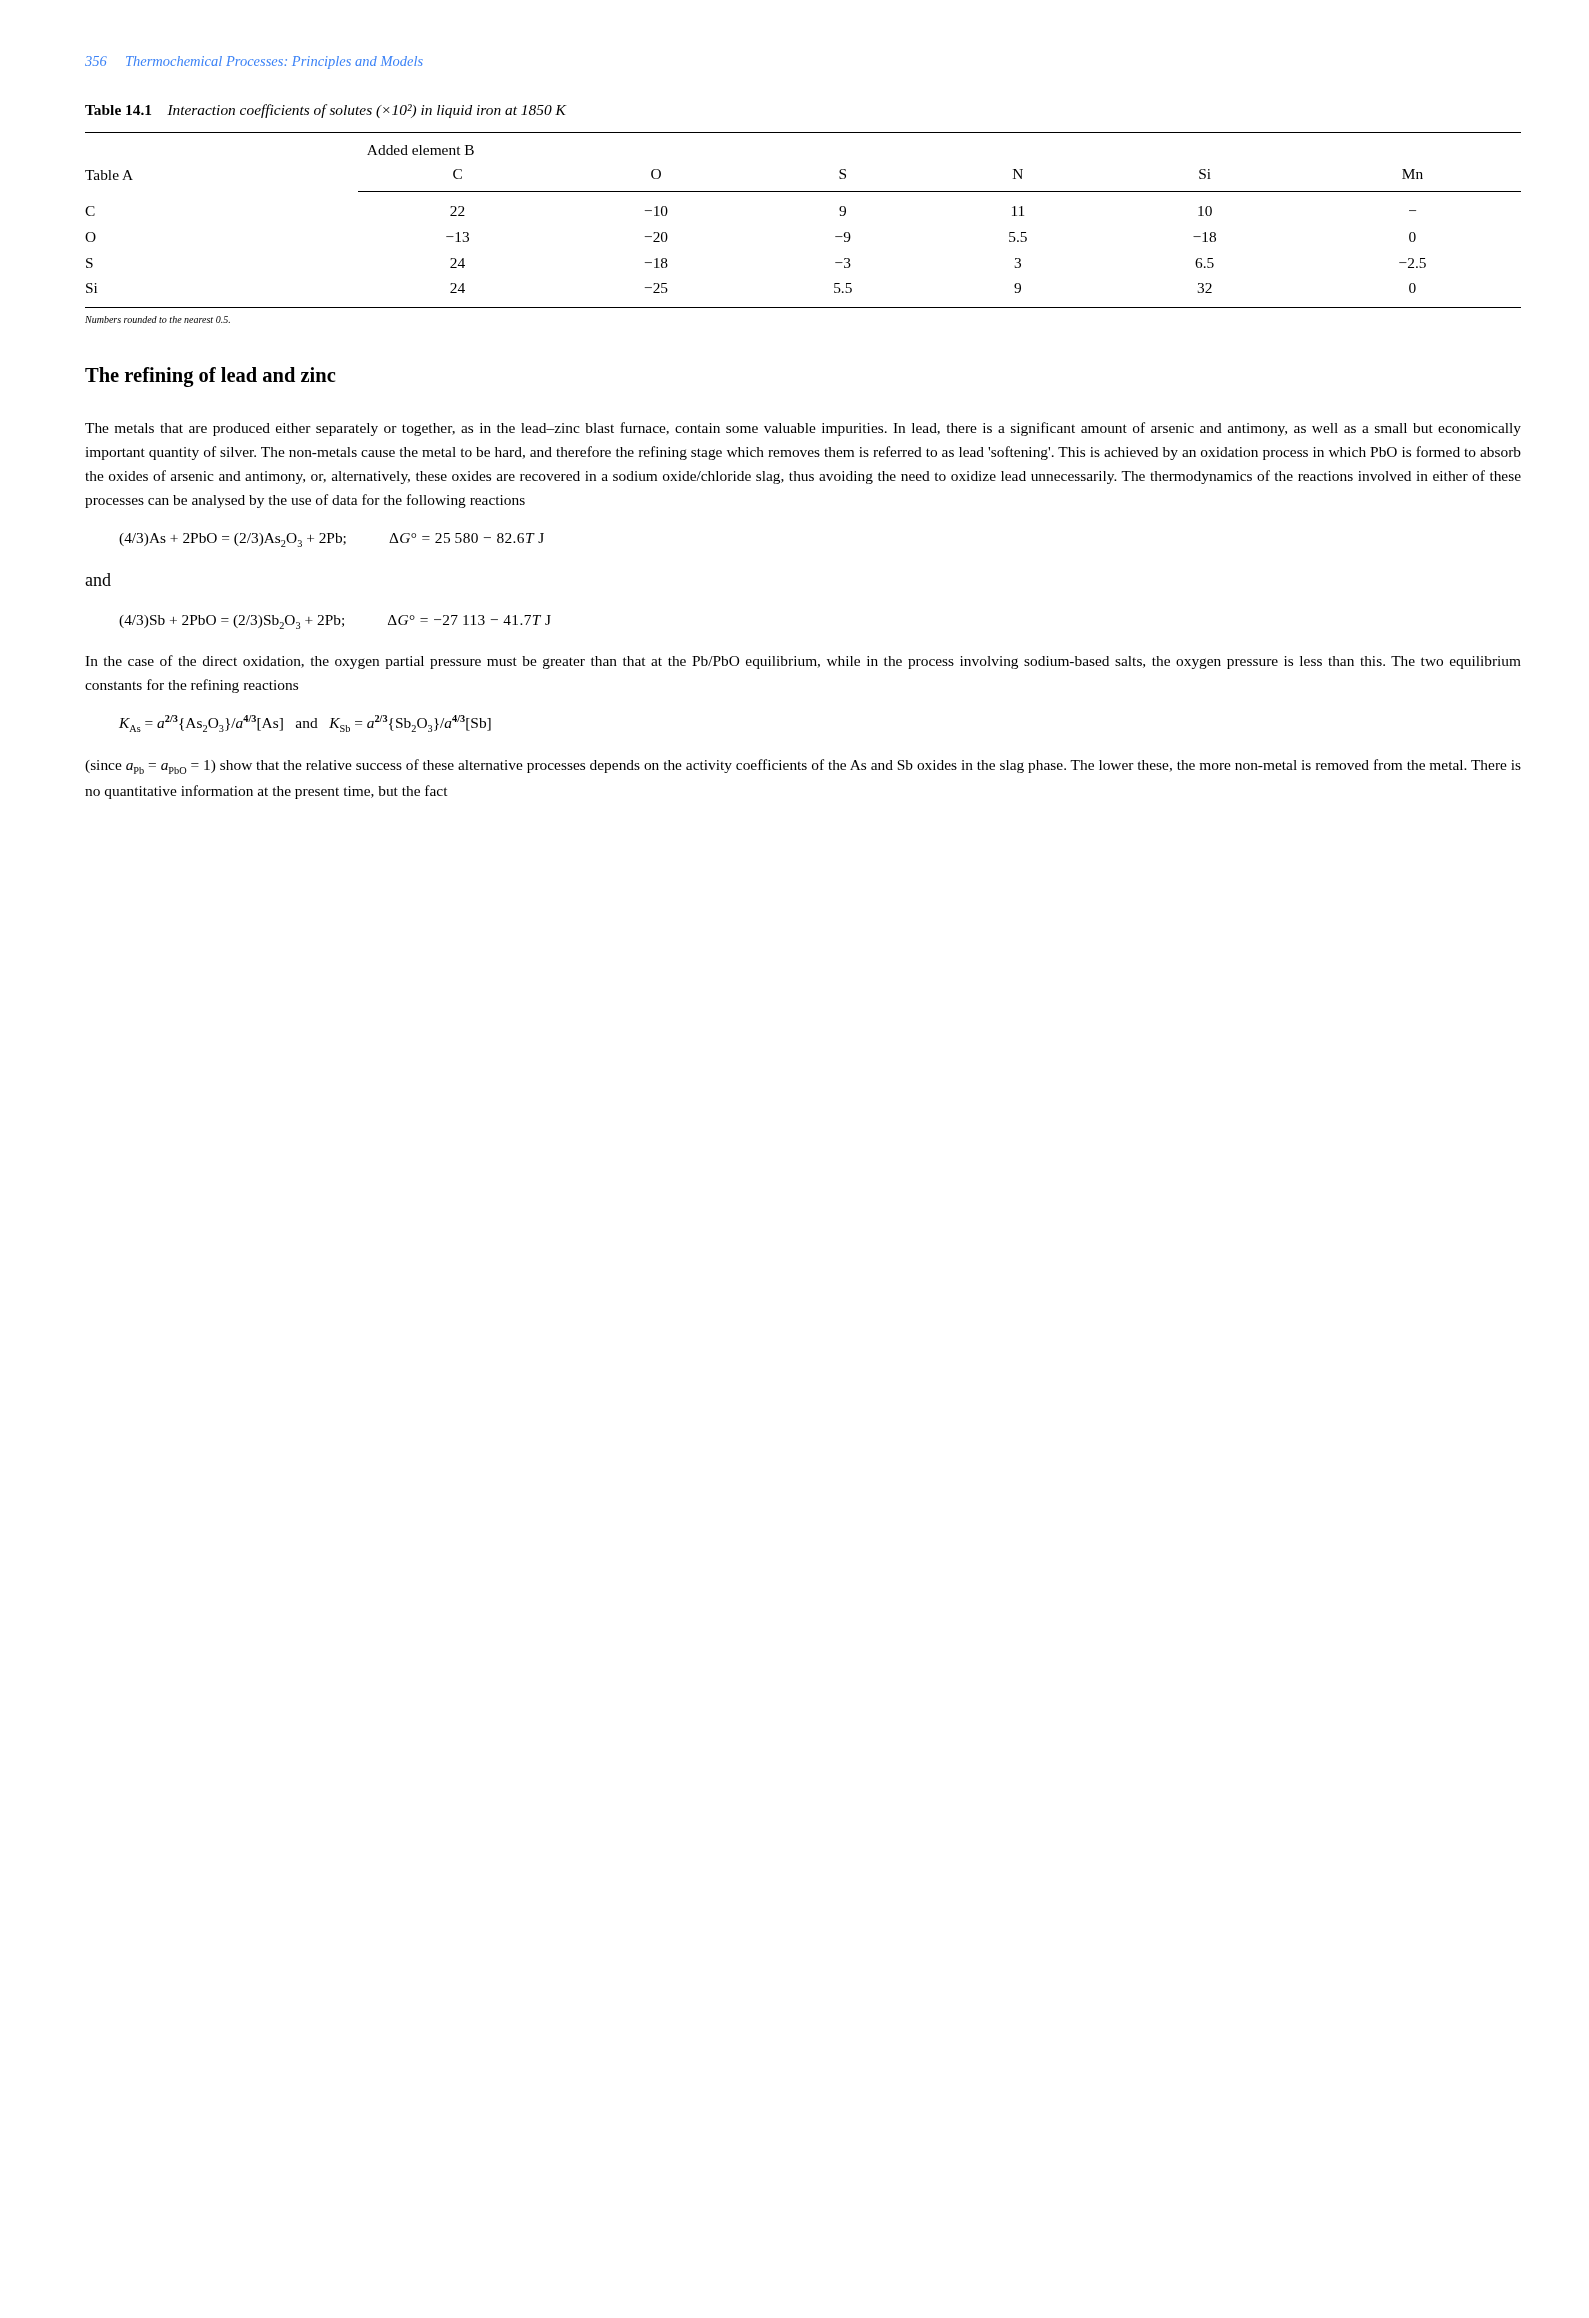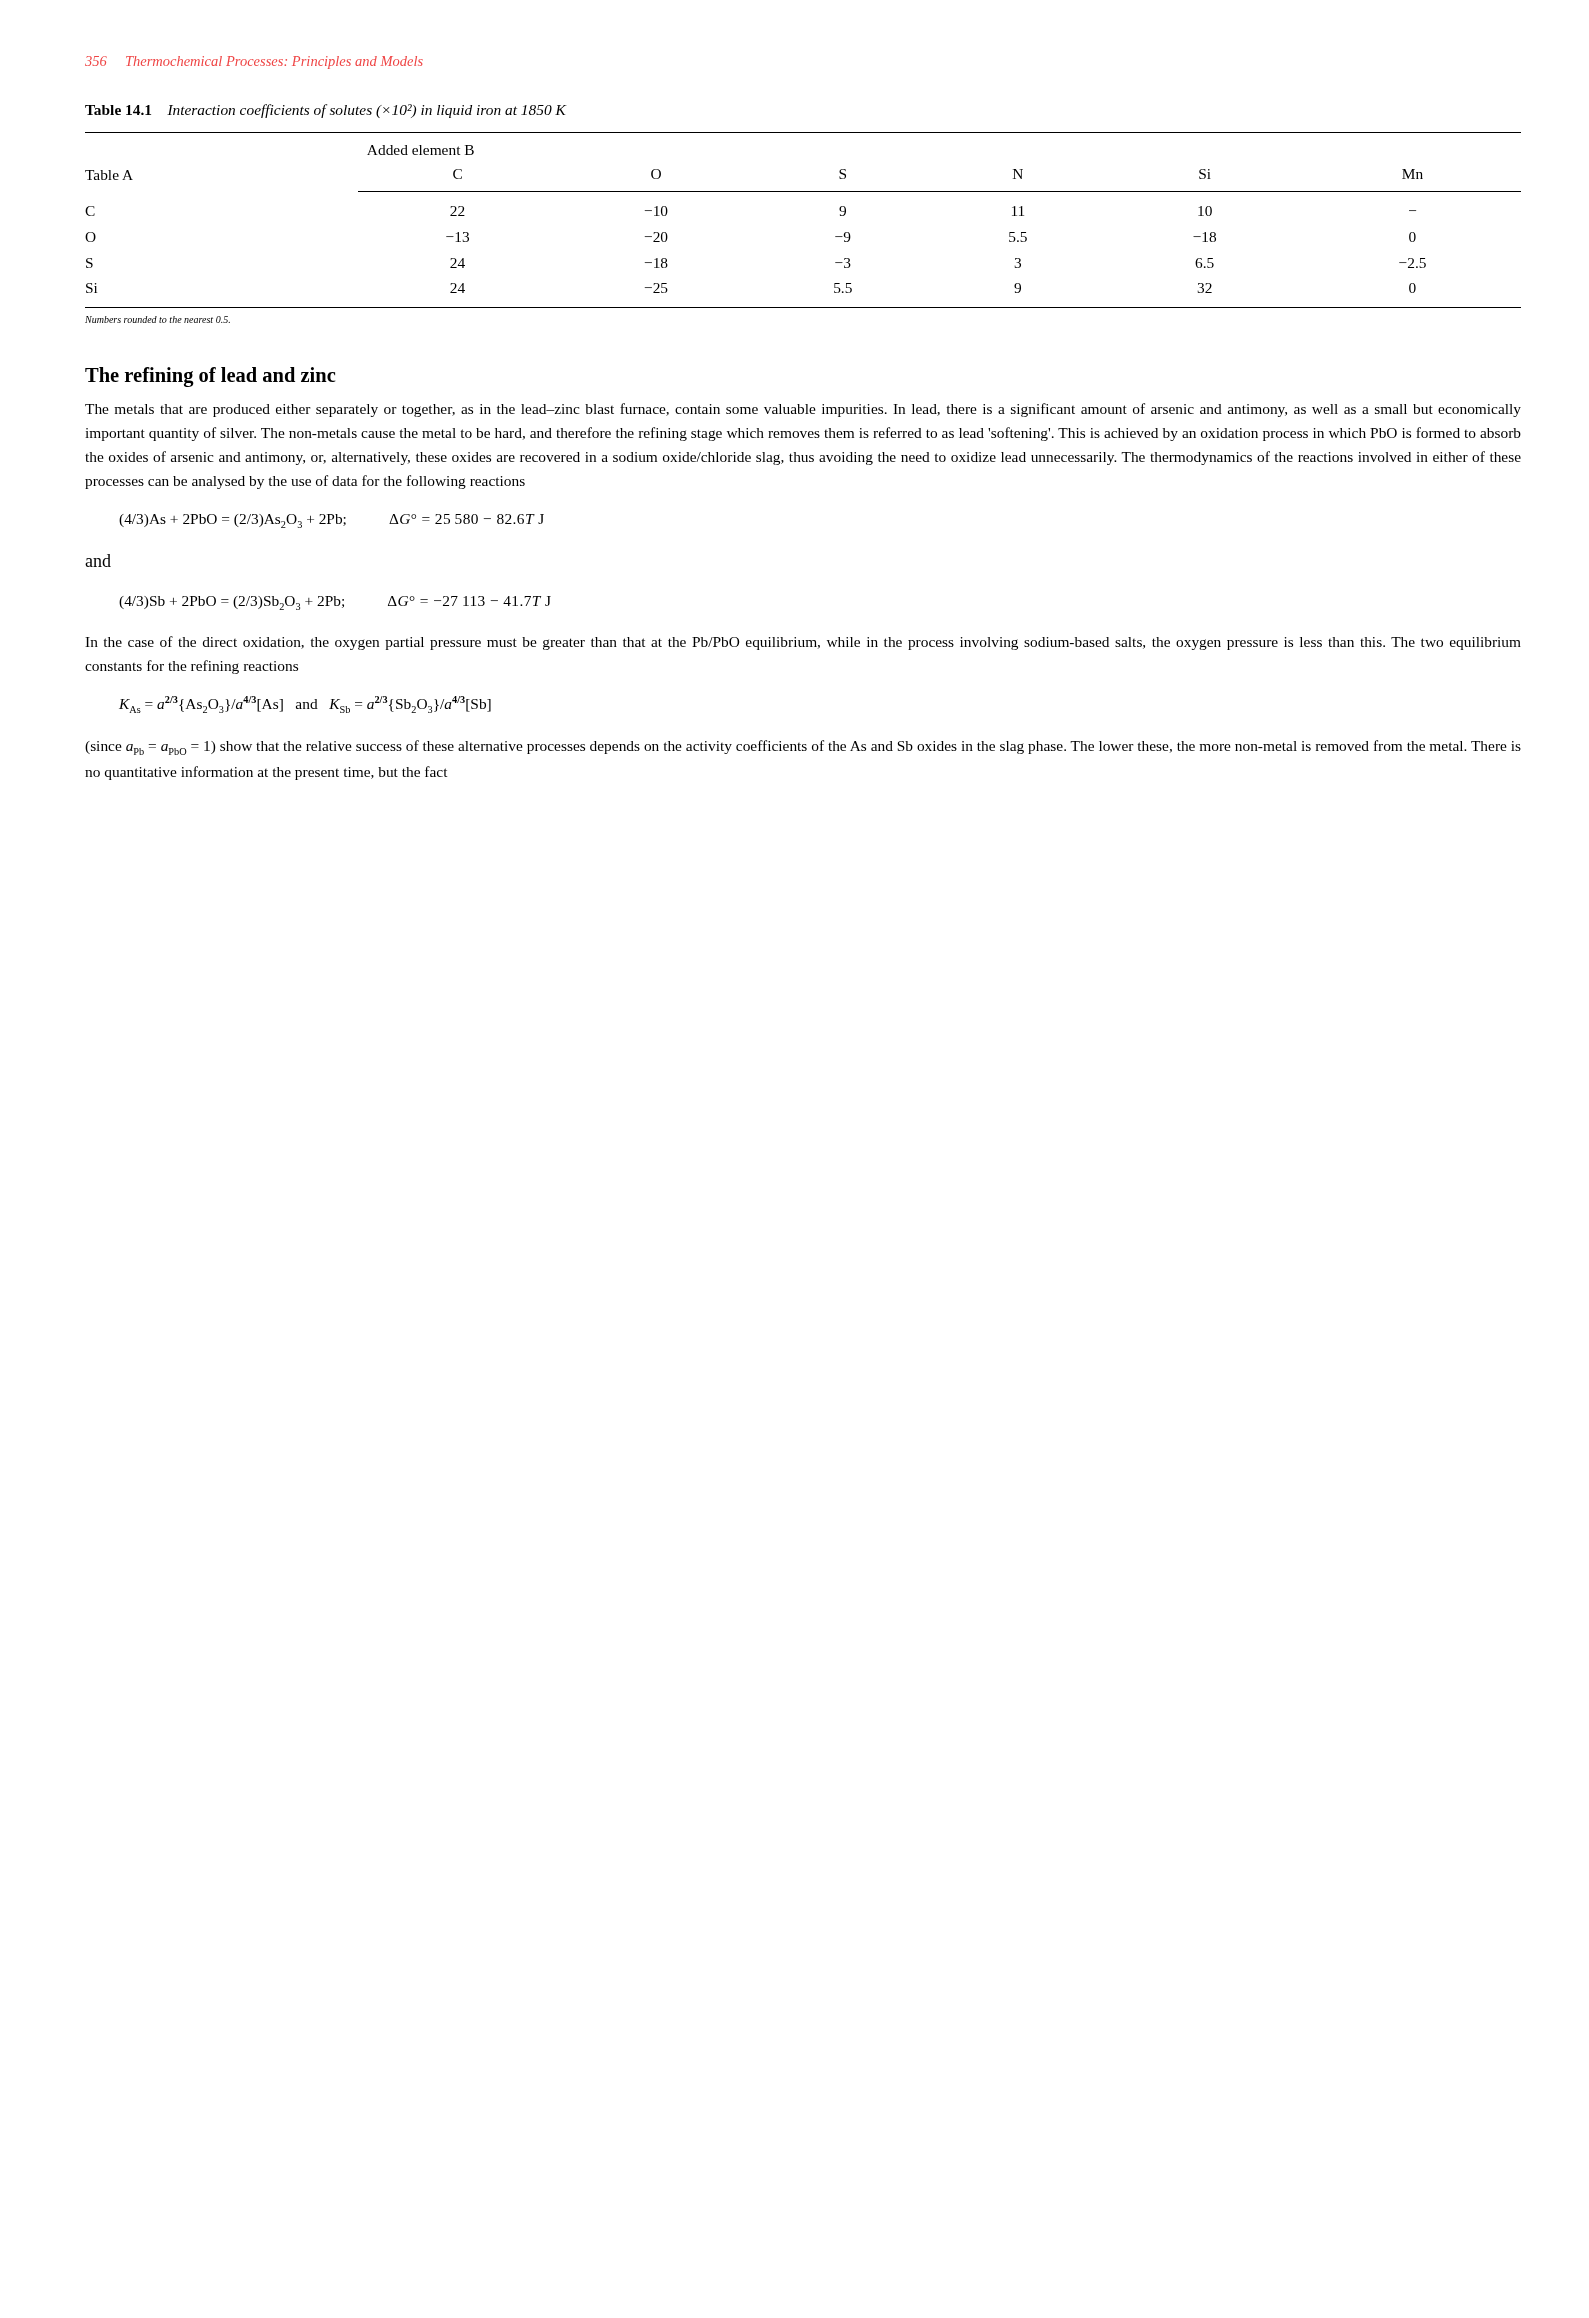--- a/index.html
+++ b/index.html
@@ -9,21 +9,21 @@
       font-size: 15.4px;
       color: #000;
       padding: 51px 68px 51px 85px;
       max-width: 1590px;
       line-height: 1.45;
     }
     .page-number-line {
       font-style: italic;
       font-size: 14.5px;
       margin-bottom: 27px;
-      color: #ef4444;
+      color: #3b82f6;
     }
     .table-caption {
       margin-bottom: 10.3px;
     }
     .table-caption .table-label {
       font-weight: bold;
       font-size: 15.4px;
     }
     .table-caption .table-title {
       font-style: italic;
@@ -67,21 +67,21 @@
     }
     .table-note {
       font-size: 10px;
       margin-top: 5.1px;
       margin-bottom: 34px;
       font-style: italic;
     }
     .section-heading {
       font-size: 20.5px;
       font-weight: bold;
-      margin-bottom: 6px;
+      margin-bottom: 25px;
       margin-top: 8.5px;
     }
     .paragraph {
       text-align: justify;
       margin-bottom: 15.4px;
       font-size: 15.4px;
       line-height: 1.55;
     }
     .equation-block {
       margin: 15.4px 0 15.4px 34px;

